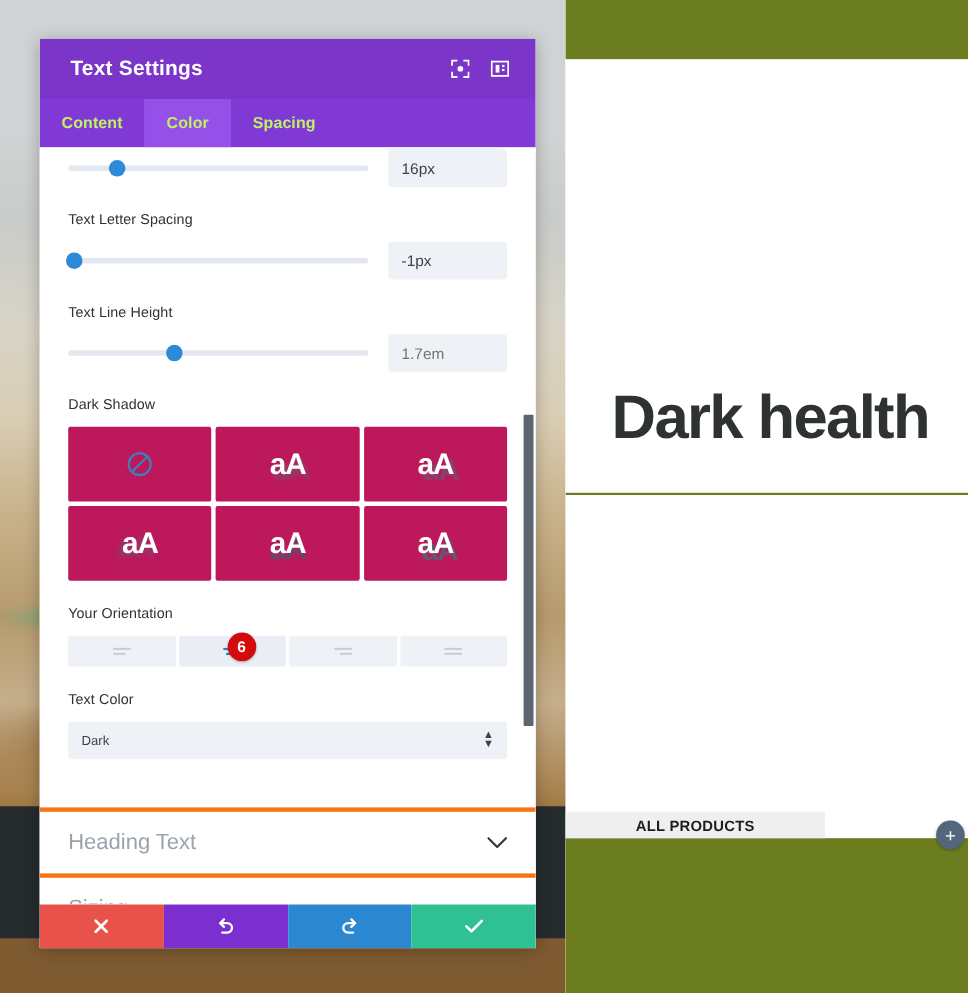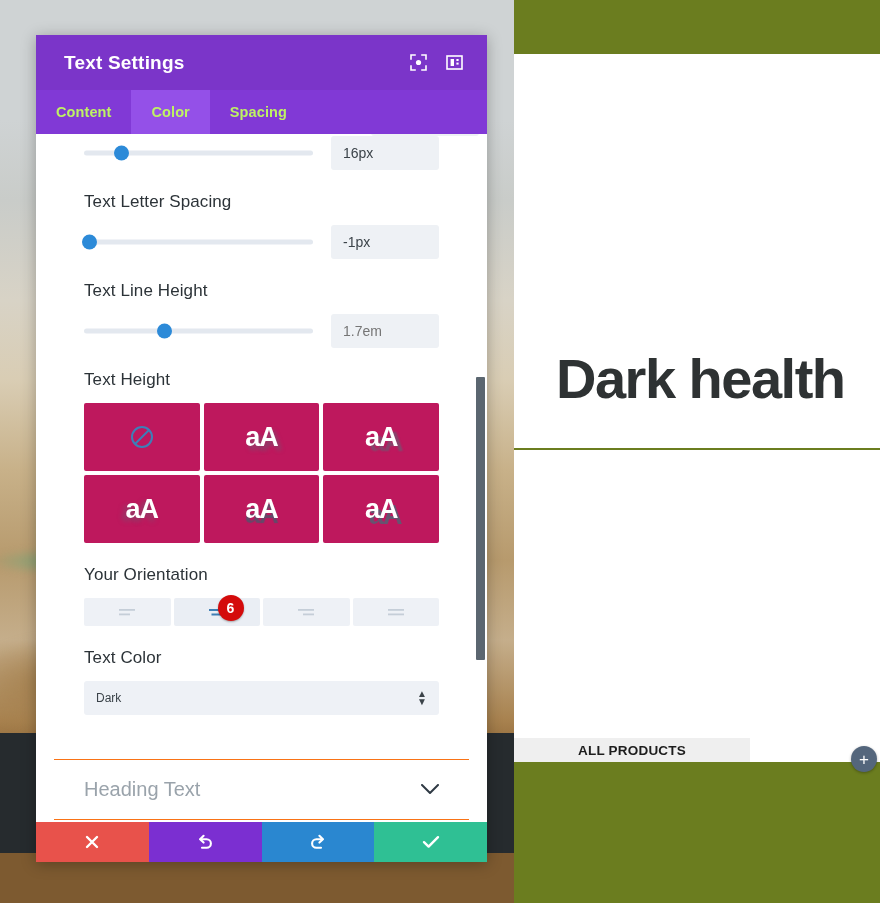--- a/index.html
+++ b/index.html
@@ -186,34 +186,34 @@
   .modal-body {
     flex: 1 1 auto;
     position: relative;
     overflow: hidden;
     background: #ffffff;
   }
   .body-inner {
     position: absolute;
     left: 0; top: -32px;
     width: 451px;
-    padding: 0 48px;
+    padding: 0 26px;
     box-sizing: border-box;
   }
 
   .cut-input {
     height: 34px;
     width: 108px;
     margin-left: 287px;
     background: #eef1f5;
     border-radius: 3px;
   }
 
   .field-label {
-    font-size: 17px;
+    font-size: 13px;
     color: #2c3338;
     margin: 22px 0 13px 0;
     letter-spacing: .1px;
   }
 
   .slider-row {
     display: flex;
     align-items: center;
     height: 34px;
   }
@@ -345,21 +345,21 @@
     color: #3b4349;
     font-size: 10px;
     line-height: 8px;
     text-align: center;
     pointer-events: none;
   }
 
   .section-gap { height: 44px; }
 
   .accordion {
-    border-top: 1px solid #f97316;
+    border-top: 4px solid #f97316;
     height: 60px;
     display: flex;
     align-items: center;
     justify-content: space-between;
     padding: 0 30px;
     cursor: pointer;
     box-sizing: border-box;
     background: #ffffff;
   }
   .accordion-label {
@@ -469,21 +469,21 @@
 
         <div class="field-label">Text Line Height</div>
         <div class="slider-row">
           <div class="slider-wrap">
             <div class="slider-track"></div>
             <div class="slider-knob" style="left:35%"></div>
           </div>
           <input class="slider-input placeholder" type="text" placeholder="1.7em" style="">
         </div>
 
-        <div class="field-label">Text Height</div>
+        <div class="field-label">Dark Shadow</div>
         <div class="shadow-grid">
 
           <div class="shadow-cell">
             <svg class="no-shadow-icon" width="26" height="26" viewBox="0 0 26 26" fill="none">
               <circle cx="13" cy="13" r="10" stroke="#3d7fb8" stroke-width="2"></circle>
               <line x1="6" y1="20" x2="20" y2="6" stroke="#3d7fb8" stroke-width="2"></line>
             </svg>
           </div>
 
           <div class="shadow-cell">

